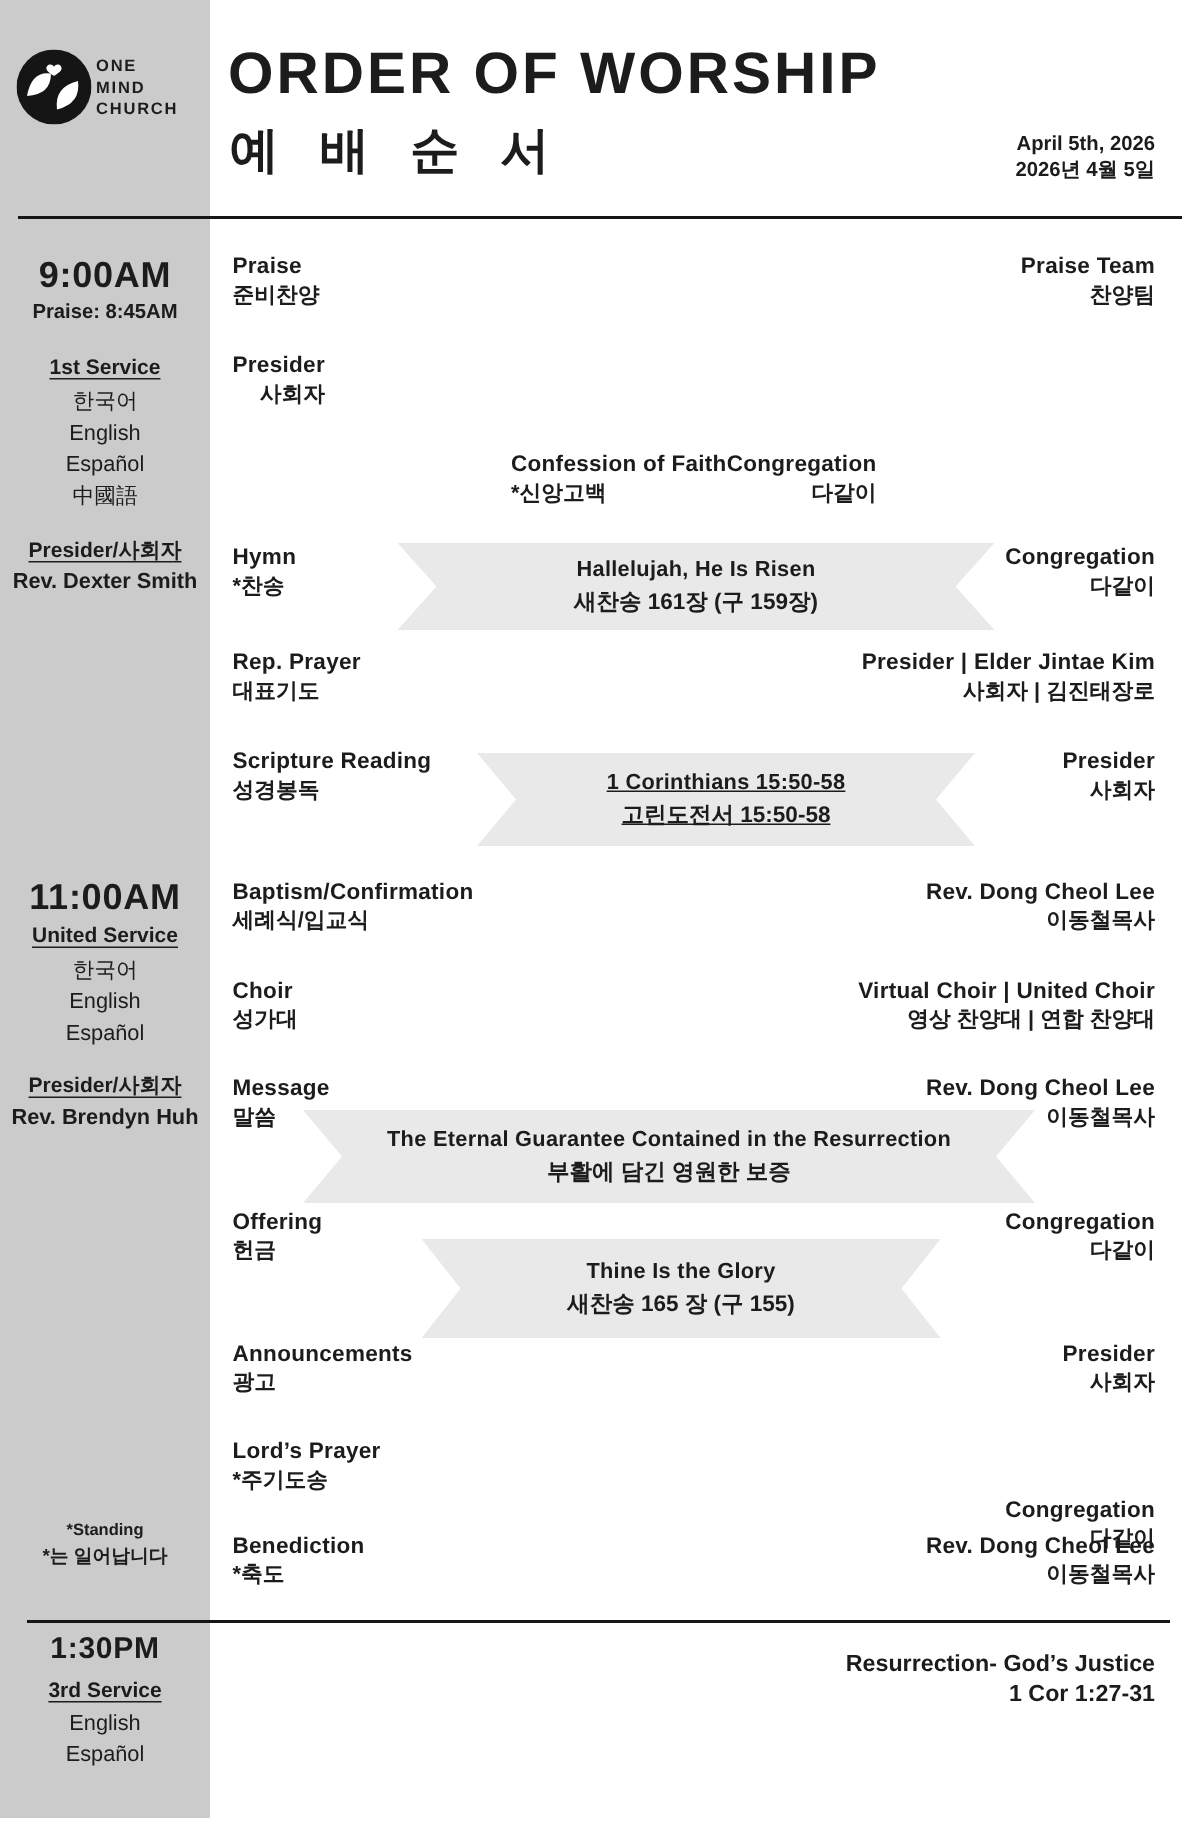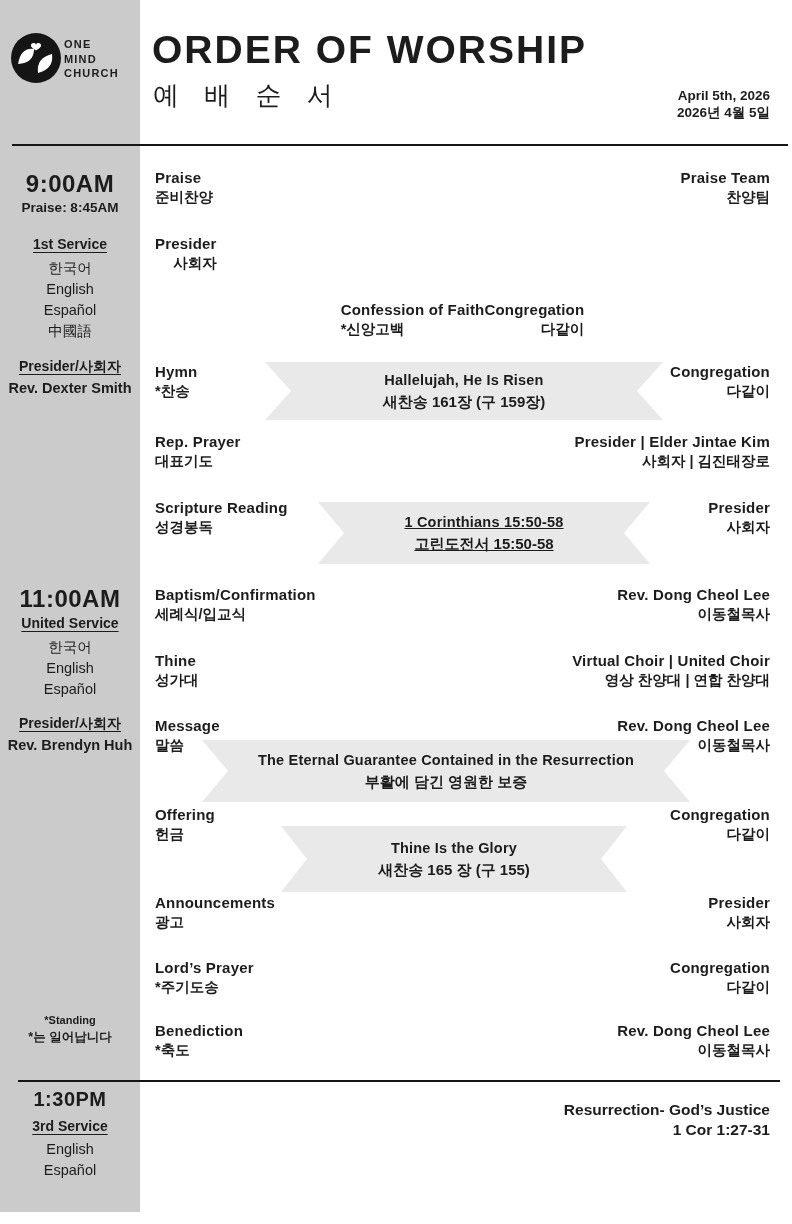--- a/index.html
+++ b/index.html
@@ -4,21 +4,21 @@
 <style>
   html,body{margin:0;padding:0;background:#fff;}
   .page{position:relative;width:792px;height:1224px;background:#ffffff;
         font-family:"Liberation Sans",sans-serif;color:var(--text,#1c1c1c);overflow:hidden;}
   .sidebar-bg{position:absolute;left:0;top:0;width:140px;height:1212px;background:var(--sidebar-bg,#cbcbcb);}
   .hr{position:absolute;background:#161616;}
   
   .logo{position:absolute;left:11px;top:33px;width:50px;height:50px;}
   .logo-text{position:absolute;left:64px;top:37px;font-size:11px;font-weight:600;letter-spacing:1.2px;line-height:14.5px;}
   .title-en{position:absolute;left:152px;top:28px;font-size:39px;font-weight:600;letter-spacing:2px;}
-  .title-ko{position:absolute;left:153px;top:78px;font-size:26px;font-weight:400;letter-spacing:9px;}
+  .title-ko{position:absolute;left:153px;top:78px;font-size:33px;font-weight:700;letter-spacing:9px;}
   .date-block{position:absolute;right:22px;top:88px;text-align:right;font-size:13.5px;font-weight:700;line-height:16.5px;}
   
   .side{position:absolute;left:0;width:140px;text-align:center;}
   .time-lg{font-size:24px;font-weight:700;letter-spacing:.5px;}
   .time-md{font-size:20px;font-weight:600;letter-spacing:.5px;}
   .side-sub{font-size:13.5px;font-weight:600;}
   .side-label{font-size:14px;font-weight:600;text-decoration:underline;text-underline-offset:3px;}
   .side-lang{font-size:14.5px;font-weight:500;line-height:21px;}
   .side-name{font-size:14.5px;font-weight:600;}
   .side-note-en{font-size:11px;font-weight:600;}
@@ -149,21 +149,21 @@
         <div class="en">Baptism/Confirmation</div>
         <div class="ko">세례식/입교식</div>
       </div>
     <div class="item-by">
         <div class="en">Rev. Dong Cheol Lee</div>
         <div class="ko">이동철목사</div>
       </div>
   </div>
   <div class="row" style="top:651px;">
     <div class="item-label">
-        <div class="en">Thine</div>
+        <div class="en">Choir</div>
         <div class="ko">성가대</div>
       </div>
     <div class="item-by">
         <div class="en">Virtual Choir | United Choir</div>
         <div class="ko">영상 찬양대 | 연합 찬양대</div>
       </div>
   </div>
   <div class="row" style="top:716px;">
     <div class="item-label">
         <div class="en">Message</div>
@@ -187,21 +187,21 @@
   <div class="row" style="top:893px;">
     <div class="item-label">
         <div class="en">Announcements</div>
         <div class="ko">광고</div>
       </div>
     <div class="item-by">
         <div class="en">Presider</div>
         <div class="ko">사회자</div>
       </div>
   </div>
-  <div class="row" style="top:958px;">
+  <div class="row" style="top:958px;flex-direction:column;">
     <div class="item-label">
         <div class="en">Lord’s Prayer</div>
         <div class="ko">*주기도송</div>
       </div>
     <div class="item-by">
         <div class="en">Congregation</div>
         <div class="ko">다같이</div>
       </div>
   </div>
   <div class="row" style="top:1021px;">

